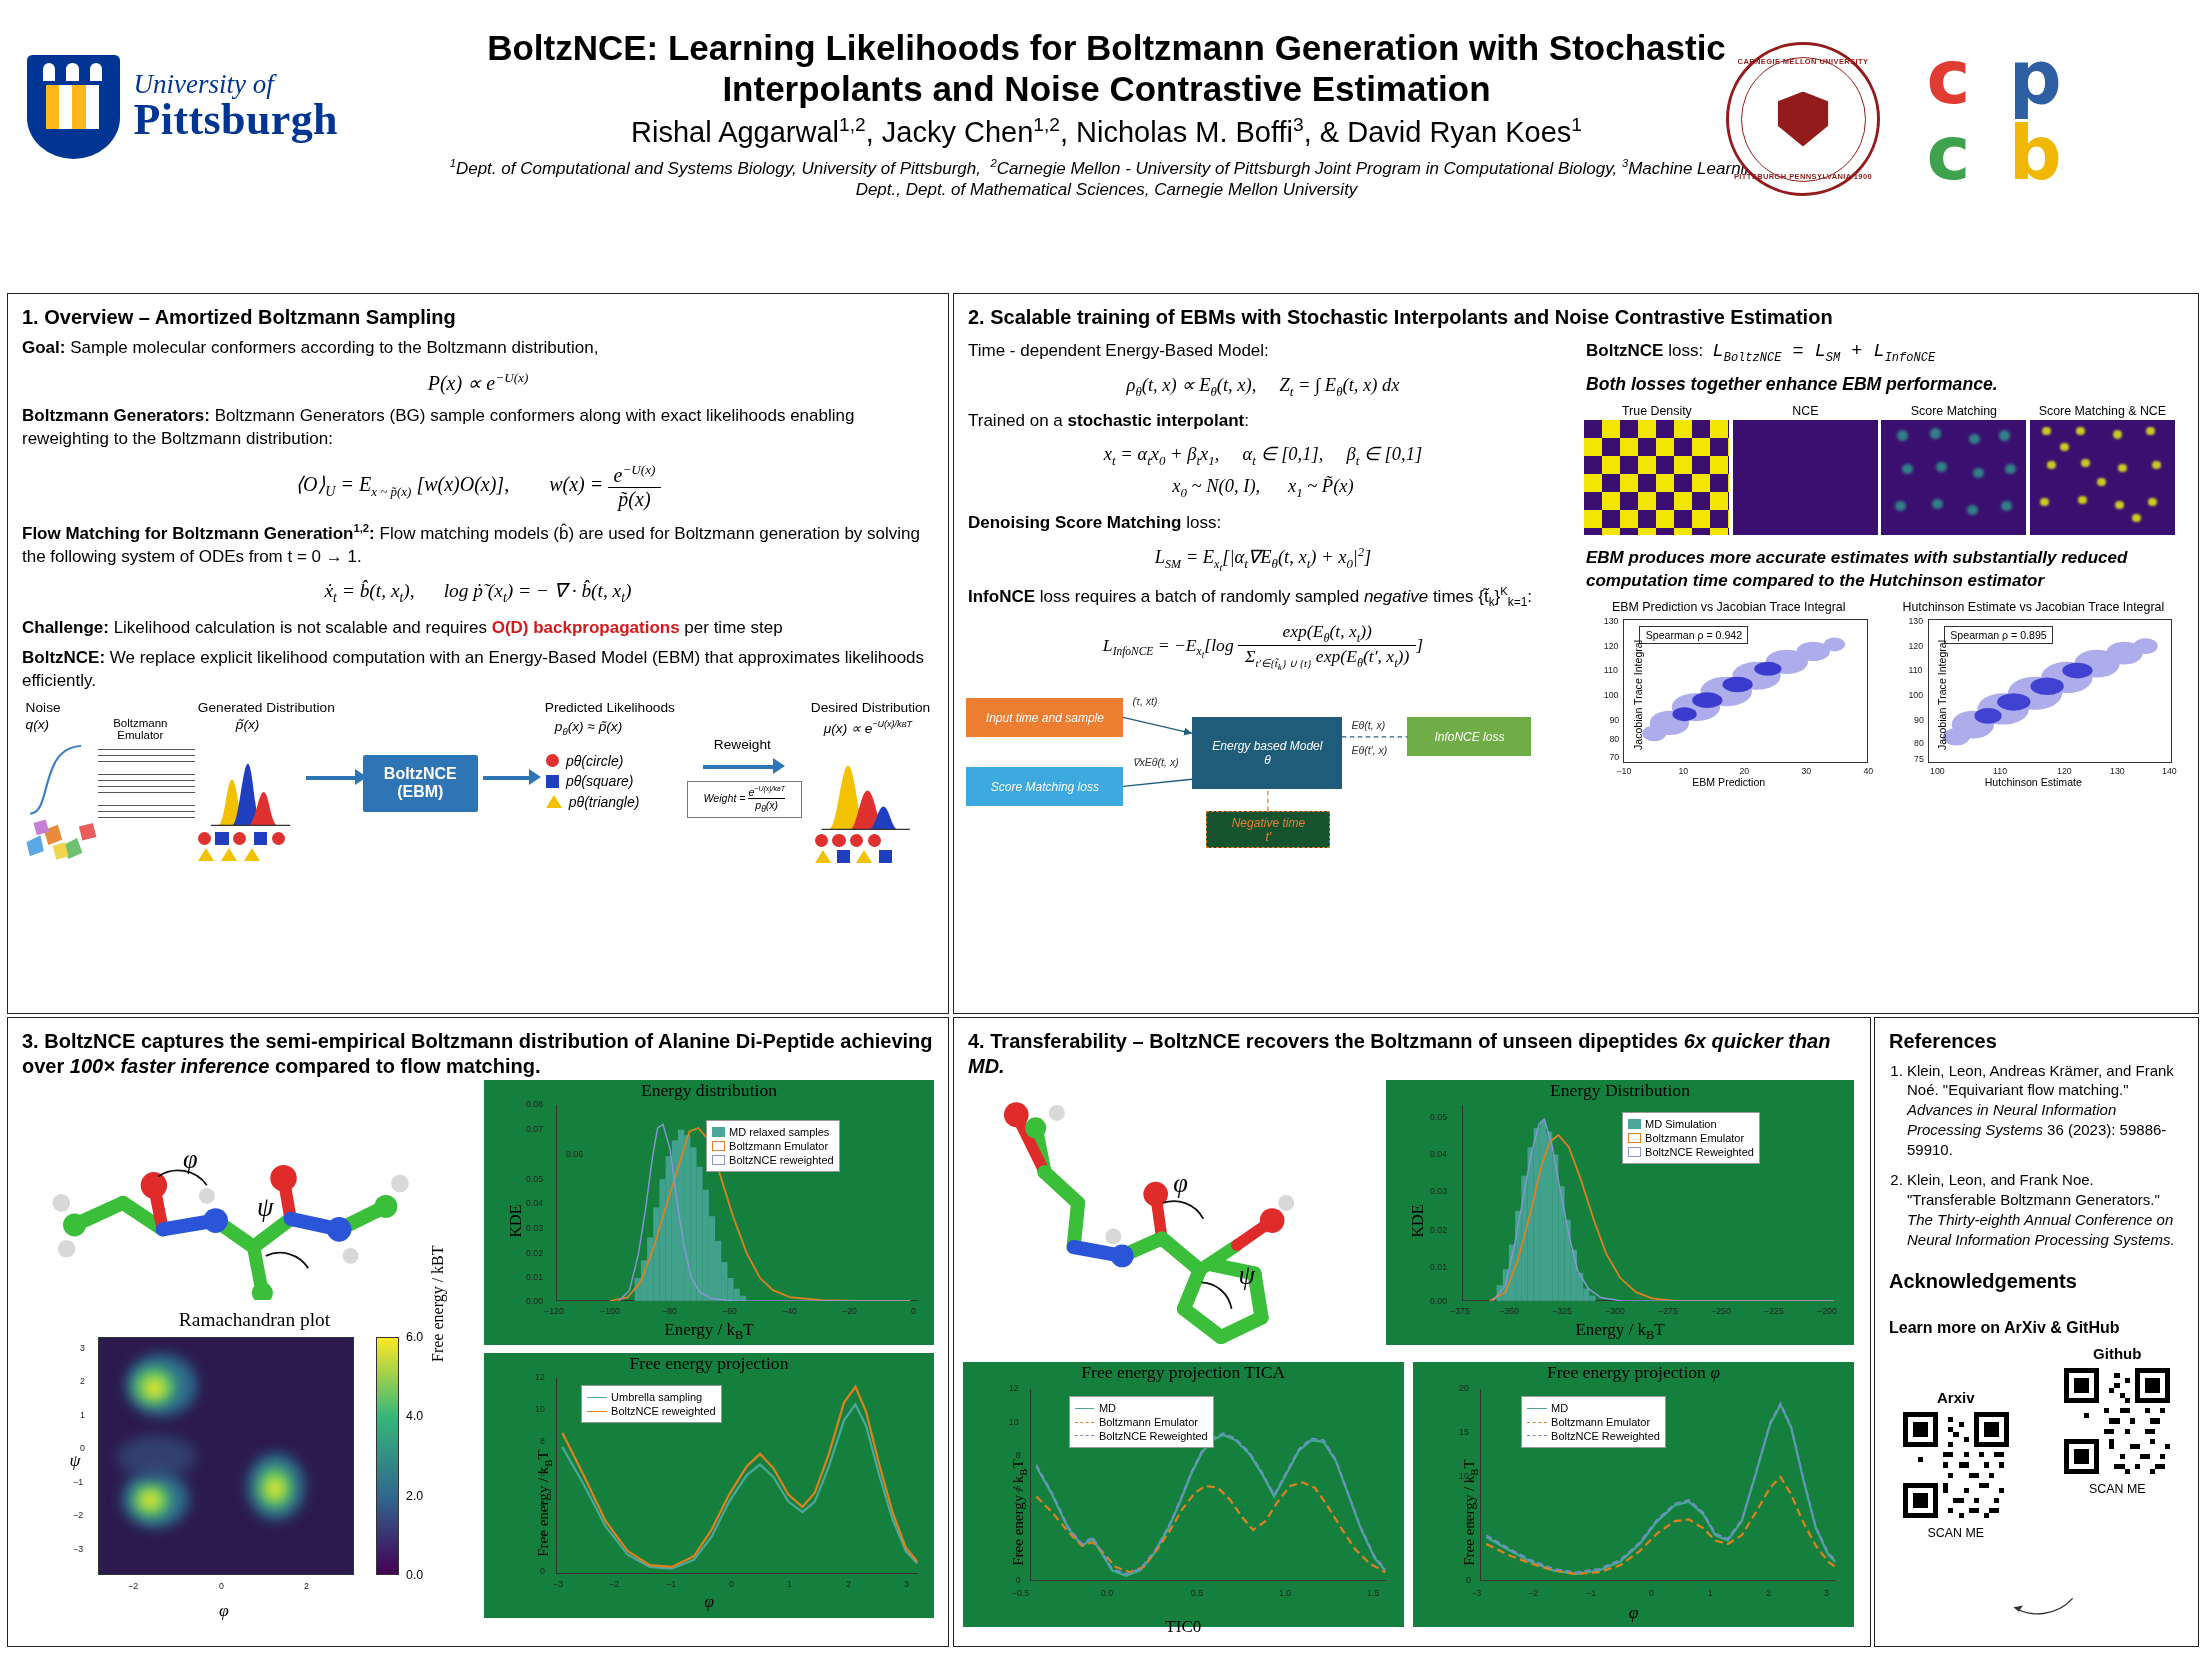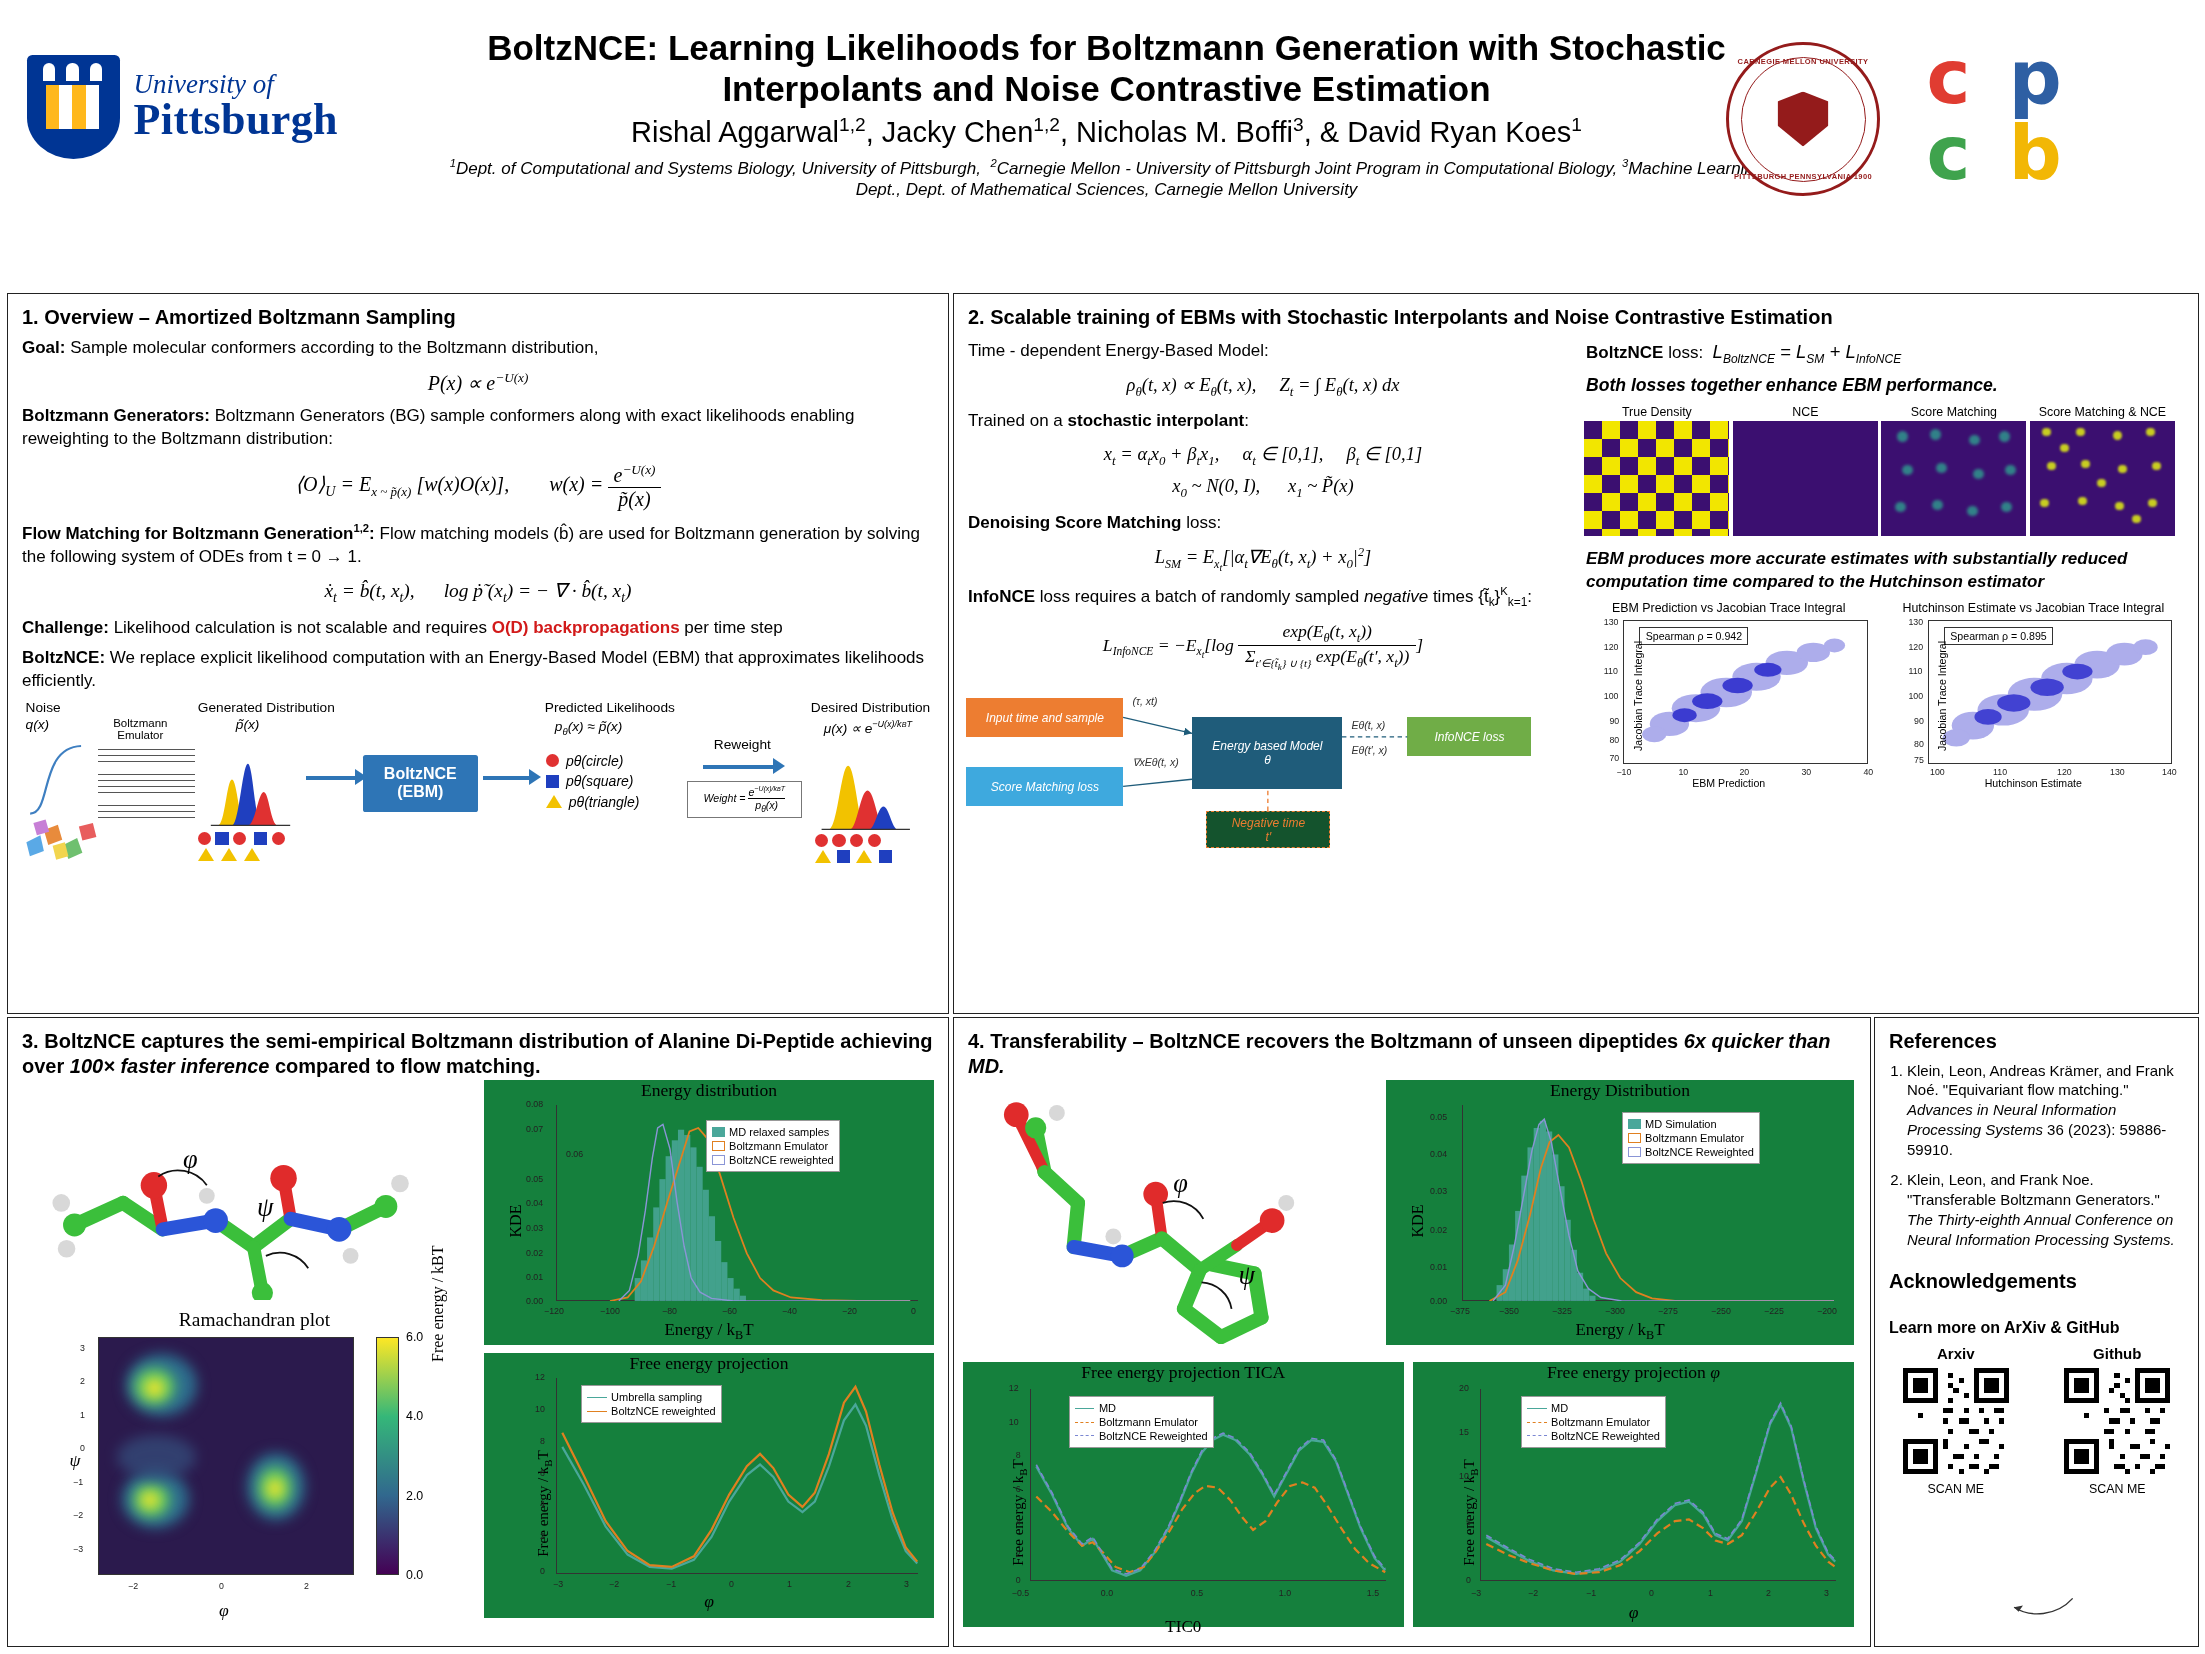--- a/index.html
+++ b/index.html
@@ -388,21 +388,21 @@
                   <path d="M0,0 L6,3 L0,6 Z" fill="#1F5C7A"></path>
                 </marker>
               </defs>
           </svg>
         </div>
       </div>
 
       <div style="width:618px;">
         <p class="ptxt" style="margin-top:3.5px;">
           <b class="strong">BoltzNCE</b><span> loss:</span>&nbsp;
-          <span style="font-family:Liberation Sans, sans-serif;font-style:italic;font-size:18.5px;margin-top:46px;">L<span style="font-size:.65em;vertical-align:sub;">BoltzNCE</span> = L<span style="font-size:.65em;vertical-align:sub;">SM</span> + L<span style="font-size:.65em;vertical-align:sub;">InfoNCE</span></span>
+          <span style="font-family:Liberation Mono, monospace;font-style:italic;font-size:18.5px;margin-top:46px;">L<span style="font-size:.65em;vertical-align:sub;">BoltzNCE</span> = L<span style="font-size:.65em;vertical-align:sub;">SM</span> + L<span style="font-size:.65em;vertical-align:sub;">InfoNCE</span></span>
         </p>
         <p class="ptxt" style="font-weight:bold; font-style:italic; font-size:17.6px;">Both losses together enhance EBM performance.</p>
 
         <div class="heatrow">
           <div class="heatcell">
             <div class="hc-title">True Density</div>
             <div class="hm hm-check"></div>
           </div>
           <div class="heatcell">
             <div class="hc-title">NCE</div>
@@ -891,21 +891,21 @@
       <li>
         Klein, Leon, and Frank Noe. "Transferable Boltzmann Generators." <i>The Thirty-eighth Annual Conference on Neural Information Processing Systems.</i>
       </li>
     </ol>
 
     <h2 style="margin-top:19.4px;">Acknowledgements</h2>
 
     <p class="ptxt" style="font-weight:bold; font-size:16px; margin-top:23px;">Learn more on ArXiv &amp; GitHub</p>
 
     <div style="display:flex; justify-content:space-around; margin-top:7px;">
-      <div style="text-align:center;">
+      <div style="text-align:center;margin-top:44px;">
         <div style="font-weight:bold; font-size:15px; margin-bottom:5.3px;">Arxiv</div>
         <svg class="qr" viewBox="0 0 21 21" shape-rendering="crispEdges">
           <rect width="21" height="21" fill="#fff"></rect>
           <g fill="#000">
             <rect x="0" y="0" width="7" height="1"></rect>
               <rect x="0" y="6" width="7" height="1"></rect>
             <rect x="0" y="0" width="1" height="7"></rect>
               <rect x="6" y="0" width="1" height="7"></rect>
             <rect x="2" y="2" width="3" height="3"></rect>
             <rect x="14" y="0" width="7" height="1"></rect>

